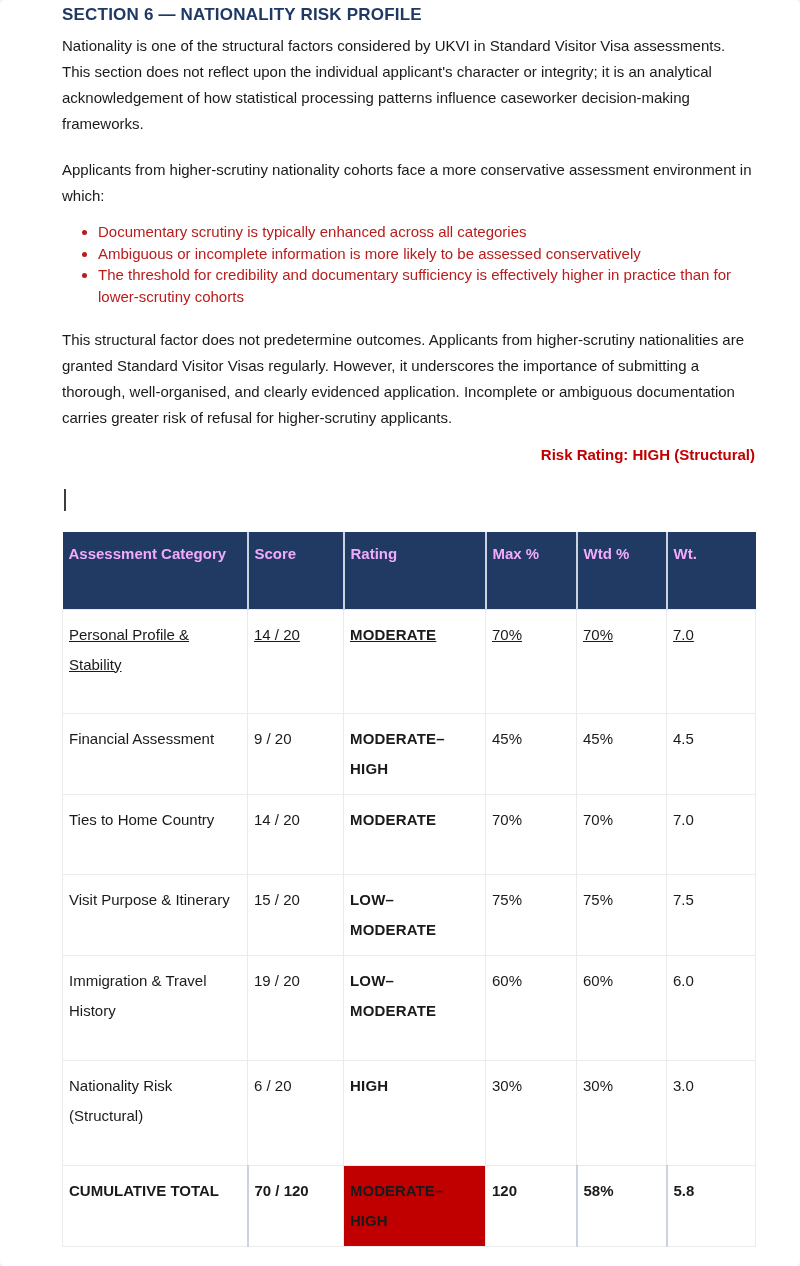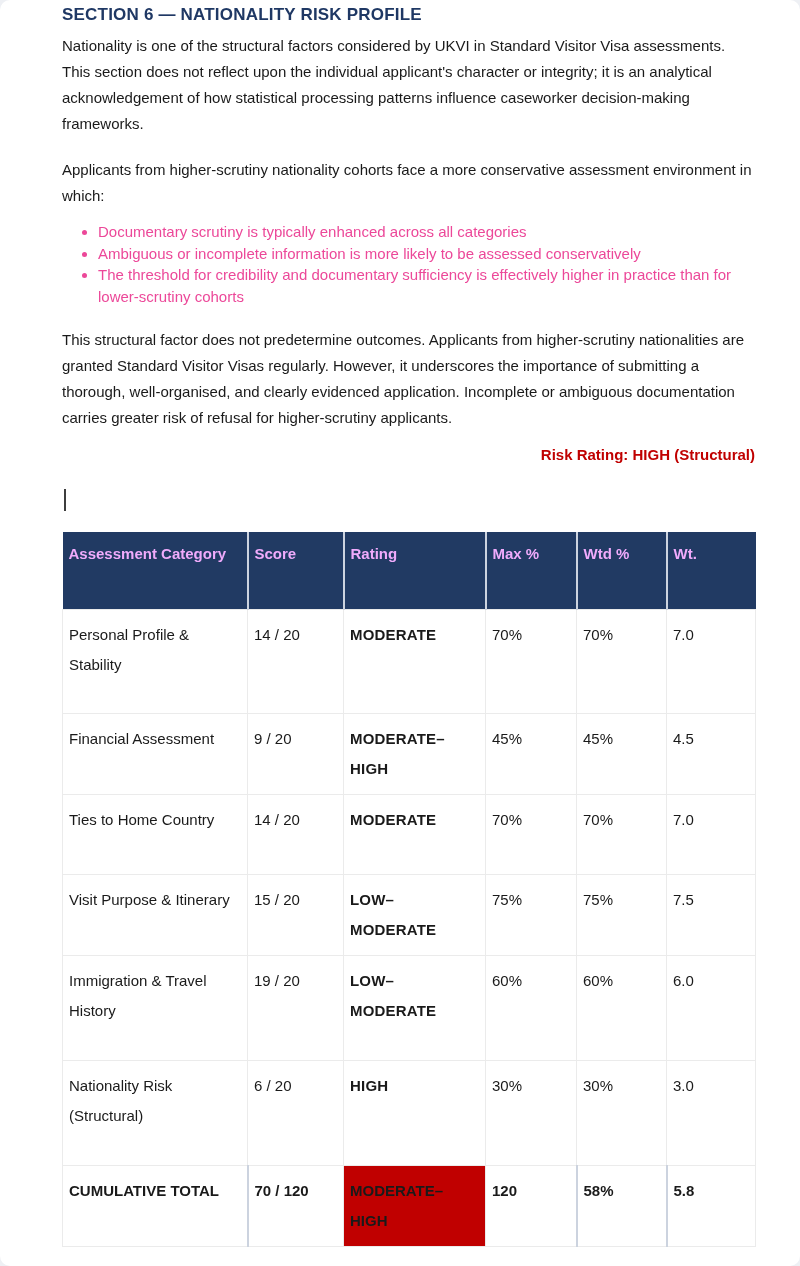--- a/index.html
+++ b/index.html
@@ -5,39 +5,39 @@
   * { margin: 0; padding: 0; box-sizing: border-box; }
   html, body { width: 800px; height: 1266px; overflow: hidden; }
   body {
     background: #eef0f4;
     font-family: "Liberation Sans", sans-serif;
     color: #1a1a1a;
   }
   .page {
     width: 800px; height: 1266px;
     background: #ffffff;
-    border-radius: 10px;
+    border-radius: 5px;
     padding: 3px 45px 0 62px;
     overflow: hidden;
   }
   h2 {
     color: #1f3864;
     font-size: 17px;
     font-weight: bold;
     letter-spacing: 0.2px;
     line-height: 22px;
   }
   .heading-s6 { padding-top: 1px; }
   .heading-s7 { margin-top: 22px; }
   p { font-size: 15px; line-height: 26px; color: #1a1a1a; }
   .para-1 { margin-top: 7px; }
   .para-2 { margin-top: 20px; }
   .para-3 { margin-top: 20px; }
   ul.bullet-list { margin-top: 12px; padding-left: 36px; }
-  ul.bullet-list li { font-size: 15px; line-height: 21.5px; color: #ec4899; }
+  ul.bullet-list li { font-size: 15px; line-height: 21.5px; color: #b91c1c; }
   .risk-rating {
     margin-top: 14px;
     color: #c00000;
     font-weight: bold;
     font-size: 15px;
     line-height: 20px;
     text-align: right;
   }
   .caret {
     margin-top: 24px;
@@ -64,21 +64,21 @@
   table.risk-matrix th + th { border-left: 2px solid #ccd3df; }
   table.risk-matrix tbody td {
     background: #ffffff;
     border: 1px solid #ebebeb;
     vertical-align: top;
     font-size: 15px;
     line-height: 30px;
     padding: 10px 6px;
     color: #1a1a1a;
   }
-  tr.row-1 td { height: 104px; }
+  tr.row-1 td { height: 104px; text-decoration: underline; }
   tr.row-2 td { height: 80px; }
   tr.row-3 td { height: 80px; }
   tr.row-4 td { height: 80px; }
   tr.row-5 td { height: 105px; }
   tr.row-6 td { height: 105px; }
   td.rating-gold { color: #bf9000; font-weight: bold; font-size: 14px; letter-spacing: 0.2px; }
   td.rating-red  { color: #c00000; font-weight: bold; font-size: 14px; letter-spacing: 0.2px; }
   tr.total-row td {
     background: #213a63;
     color: #ffffff;

